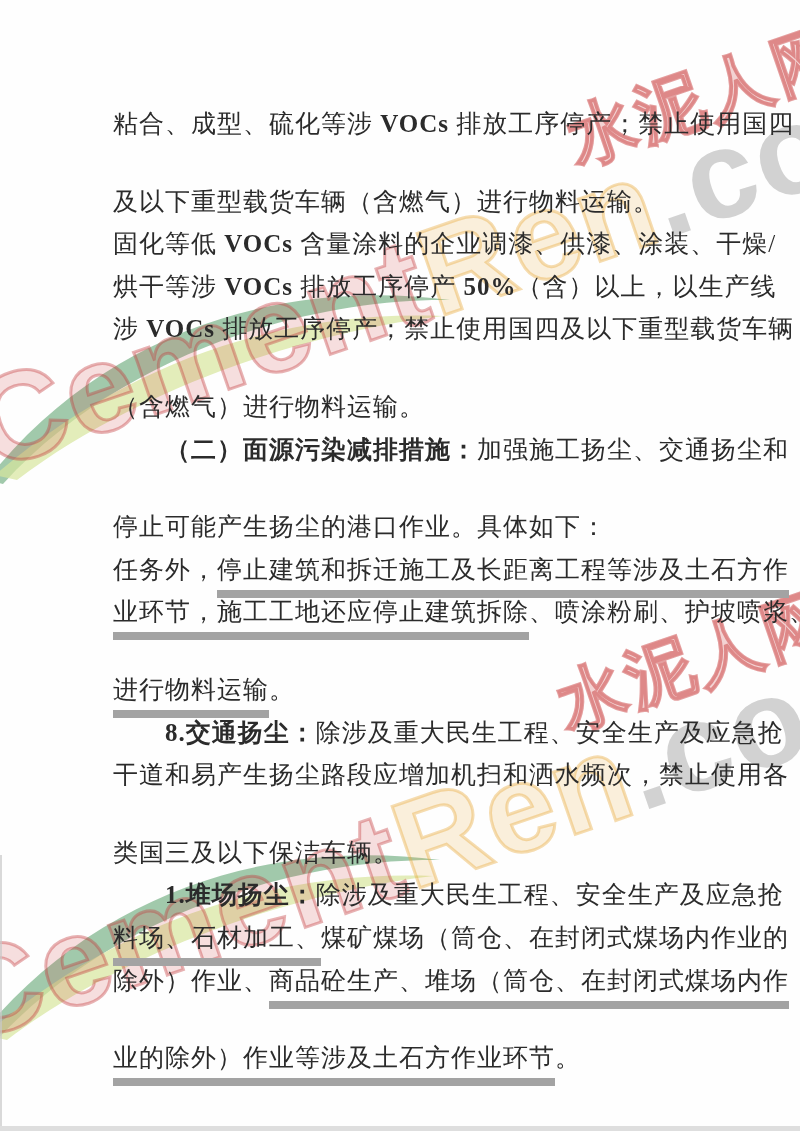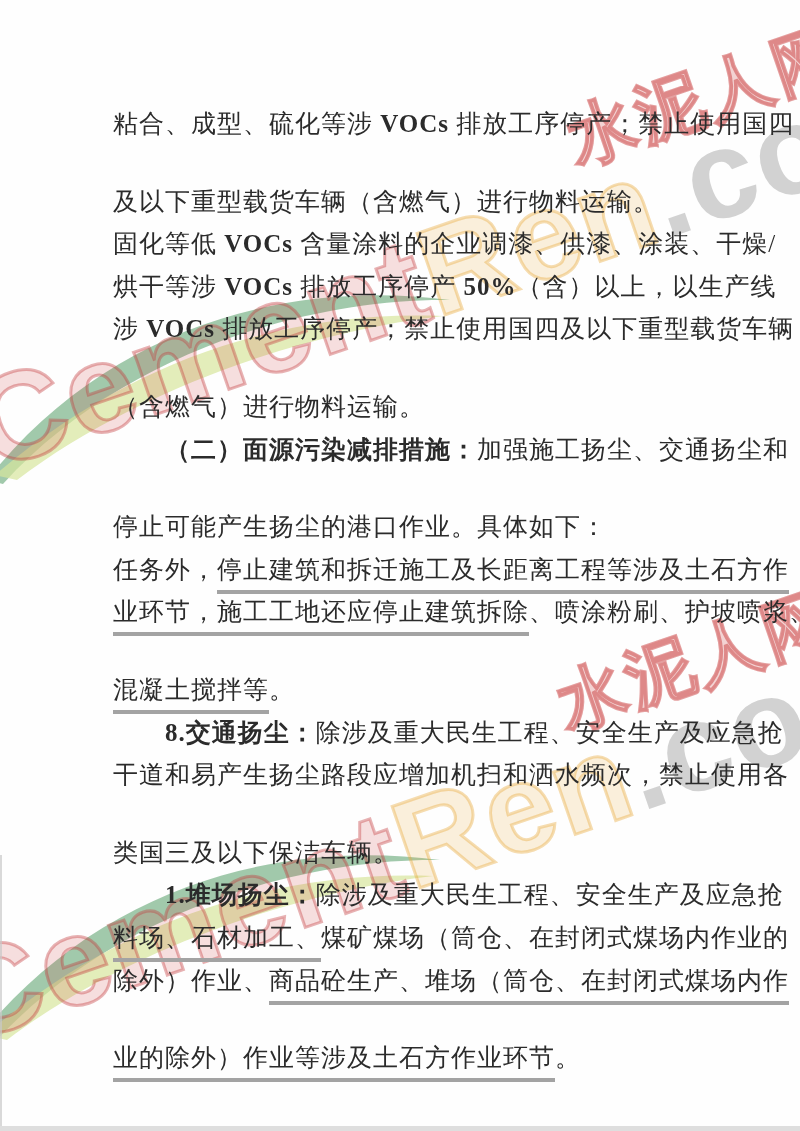--- a/index.html
+++ b/index.html
@@ -7,21 +7,21 @@
        font-family:"Liberation Serif","DejaVu Serif",serif;}
   .page{position:relative;width:800px;height:1131px;background:#fefefe;overflow:hidden;}
 
   
   .doc{position:absolute;top:103px;left:113px;width:578px;color:#2b2b2b;}
   .line{height:42.6px;line-height:42.6px;font-size:25px;letter-spacing:1px;
         white-space:nowrap;text-align:justify;text-align-last:justify;}
   .line.lastline{text-align-last:auto;margin-top:35px;}
   .line.indent{padding-left:52px;}
   .seg.b{font-weight:bold;}
-  .seg.u{border-bottom:4px solid #a3a3a3;padding-bottom:7px;}
+  .seg.u{border-bottom:8px solid #a3a3a3;padding-bottom:7px;}
 
   
   .wm{position:absolute;left:0;top:0;width:100%;height:0;pointer-events:none;}
   .wm-text{position:absolute;white-space:nowrap;font-family:"Liberation Sans","DejaVu Sans",sans-serif;
            font-weight:bold;font-size:125px;letter-spacing:2px;transform:rotate(-19deg);transform-origin:0 0;}
   .wm-cement{color:rgba(205,55,58,0.16);-webkit-text-stroke:3px rgba(194,56,58,0.38);}
   .wm-ren{color:rgba(233,170,60,0.18);-webkit-text-stroke:3px rgba(233,170,60,0.40);}
   .wm-com{color:rgba(125,125,125,0.34);-webkit-text-stroke:0;}
   .wm-cjk{position:absolute;white-space:nowrap;font-weight:bold;font-size:68px;letter-spacing:4px;
           transform:rotate(-19deg);transform-origin:0 0;
@@ -67,21 +67,21 @@
       <div class="line"><span class="seg">粘合、成型、硫化等涉 </span><span class="seg b">VOCs</span><span class="seg"> 排放工序停产；禁止使用国四</span></div>
       <div class="line lastline"><span class="seg">及以下重型载货车辆（含燃气）进行物料运输。</span></div>
       <div class="line"><span class="seg">固化等低 </span><span class="seg b">VOCs</span><span class="seg"> 含量涂料的企业调漆、供漆、涂装、干燥/</span></div>
       <div class="line"><span class="seg">烘干等涉 </span><span class="seg b">VOCs</span><span class="seg"> 排放工序停产 </span><span class="seg b">50%</span><span class="seg">（含）以上，以生产线</span></div>
       <div class="line"><span class="seg">涉 </span><span class="seg b">VOCs</span><span class="seg"> 排放工序停产；禁止使用国四及以下重型载货车辆</span></div>
       <div class="line lastline"><span class="seg">（含燃气）进行物料运输。</span></div>
       <div class="line indent"><span class="seg b">（二）面源污染减排措施：</span><span class="seg">加强施工扬尘、交通扬尘和</span></div>
       <div class="line lastline"><span class="seg">停止可能产生扬尘的港口作业。具体如下：</span></div>
       <div class="line"><span class="seg">任务外，</span><span class="seg u">停止建筑和拆迁施工及长距离工程等涉及土石方作</span></div>
       <div class="line"><span class="seg u">业环节，施工工地还应停止建筑拆除</span><span class="seg">、喷涂粉刷、护坡喷浆、</span></div>
-      <div class="line lastline"><span class="seg u">混凝土搅拌等</span><span class="seg">。</span></div>
+      <div class="line lastline"><span class="seg u">进行物料运输</span><span class="seg">。</span></div>
       <div class="line indent"><span class="seg b">8.交通扬尘：</span><span class="seg">除涉及重大民生工程、安全生产及应急抢</span></div>
       <div class="line"><span class="seg">干道和易产生扬尘路段应增加机扫和洒水频次，禁止使用各</span></div>
       <div class="line lastline"><span class="seg">类国三及以下保洁车辆。</span></div>
       <div class="line indent"><span class="seg b">1.堆场扬尘：</span><span class="seg">除涉及重大民生工程、安全生产及应急抢</span></div>
       <div class="line"><span class="seg u">料场、石材加工、</span><span class="seg">煤矿煤场（筒仓、在封闭式煤场内作业的</span></div>
       <div class="line"><span class="seg">除外）作业、</span><span class="seg u">商品砼生产、堆场（筒仓、在封闭式煤场内作</span></div>
       <div class="line lastline"><span class="seg u">业的除外）作业等涉及土石方作业环节</span><span class="seg">。</span></div>
     </div>
 
   <div class="edge-left"></div>

